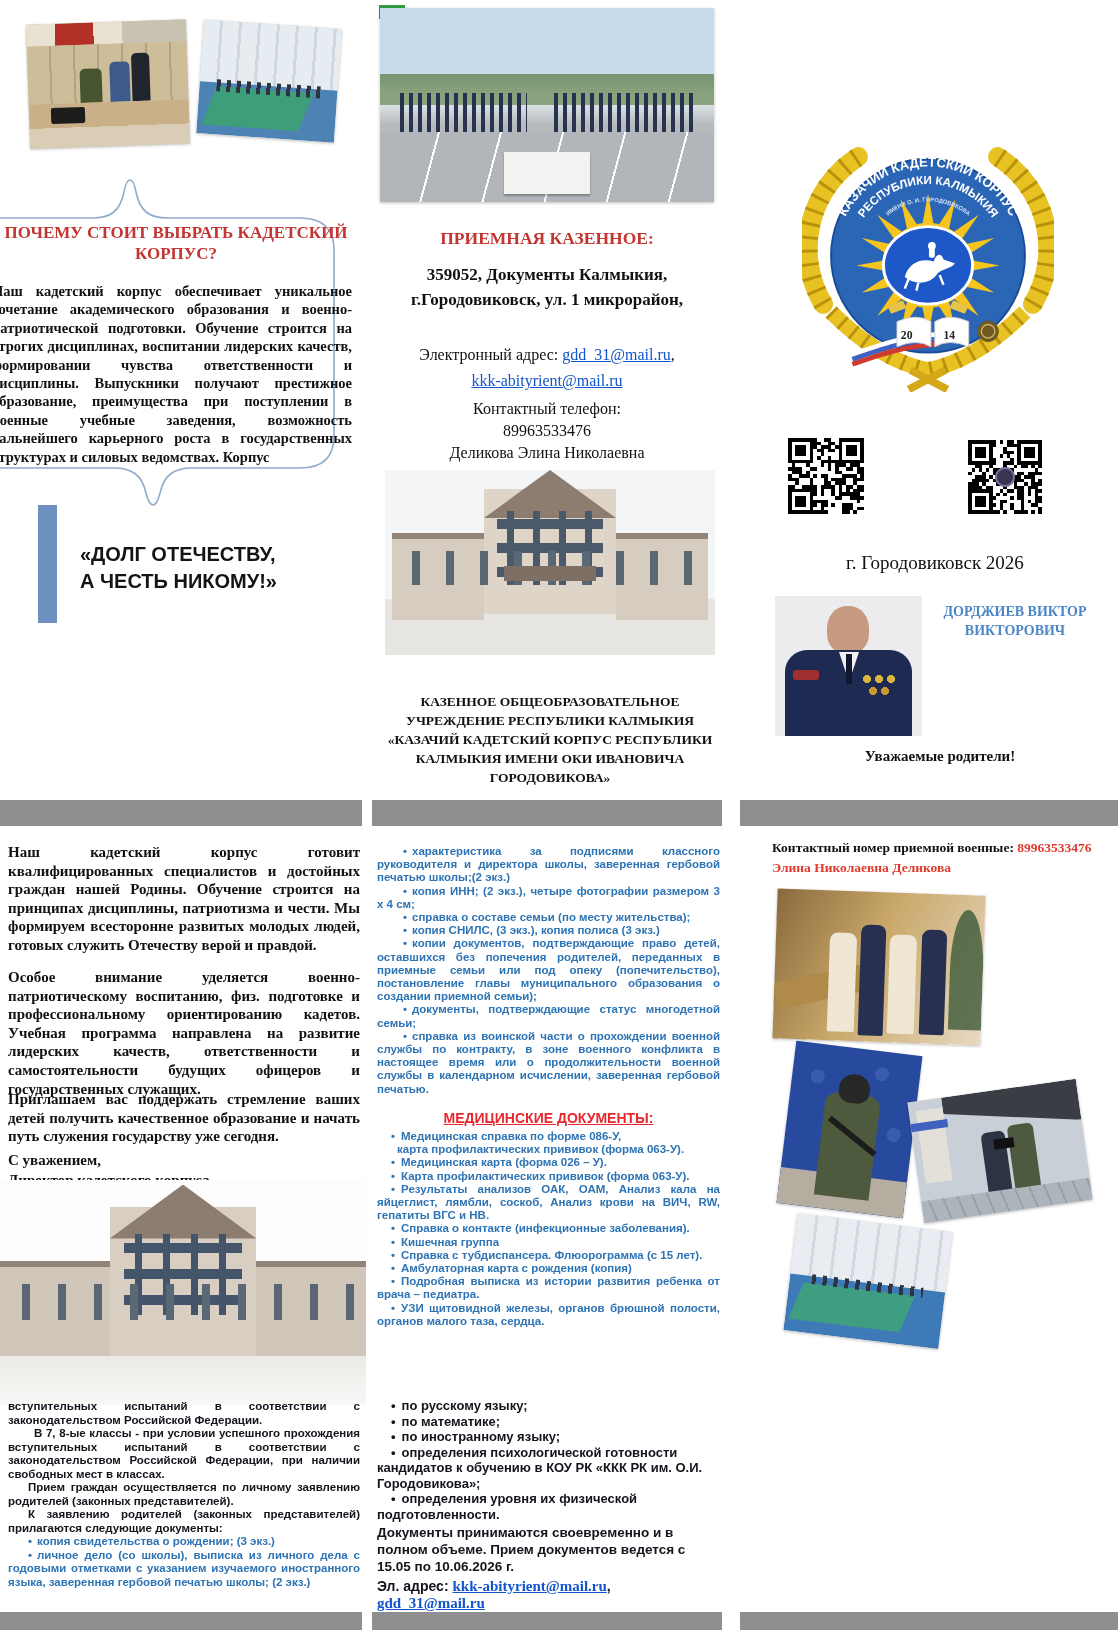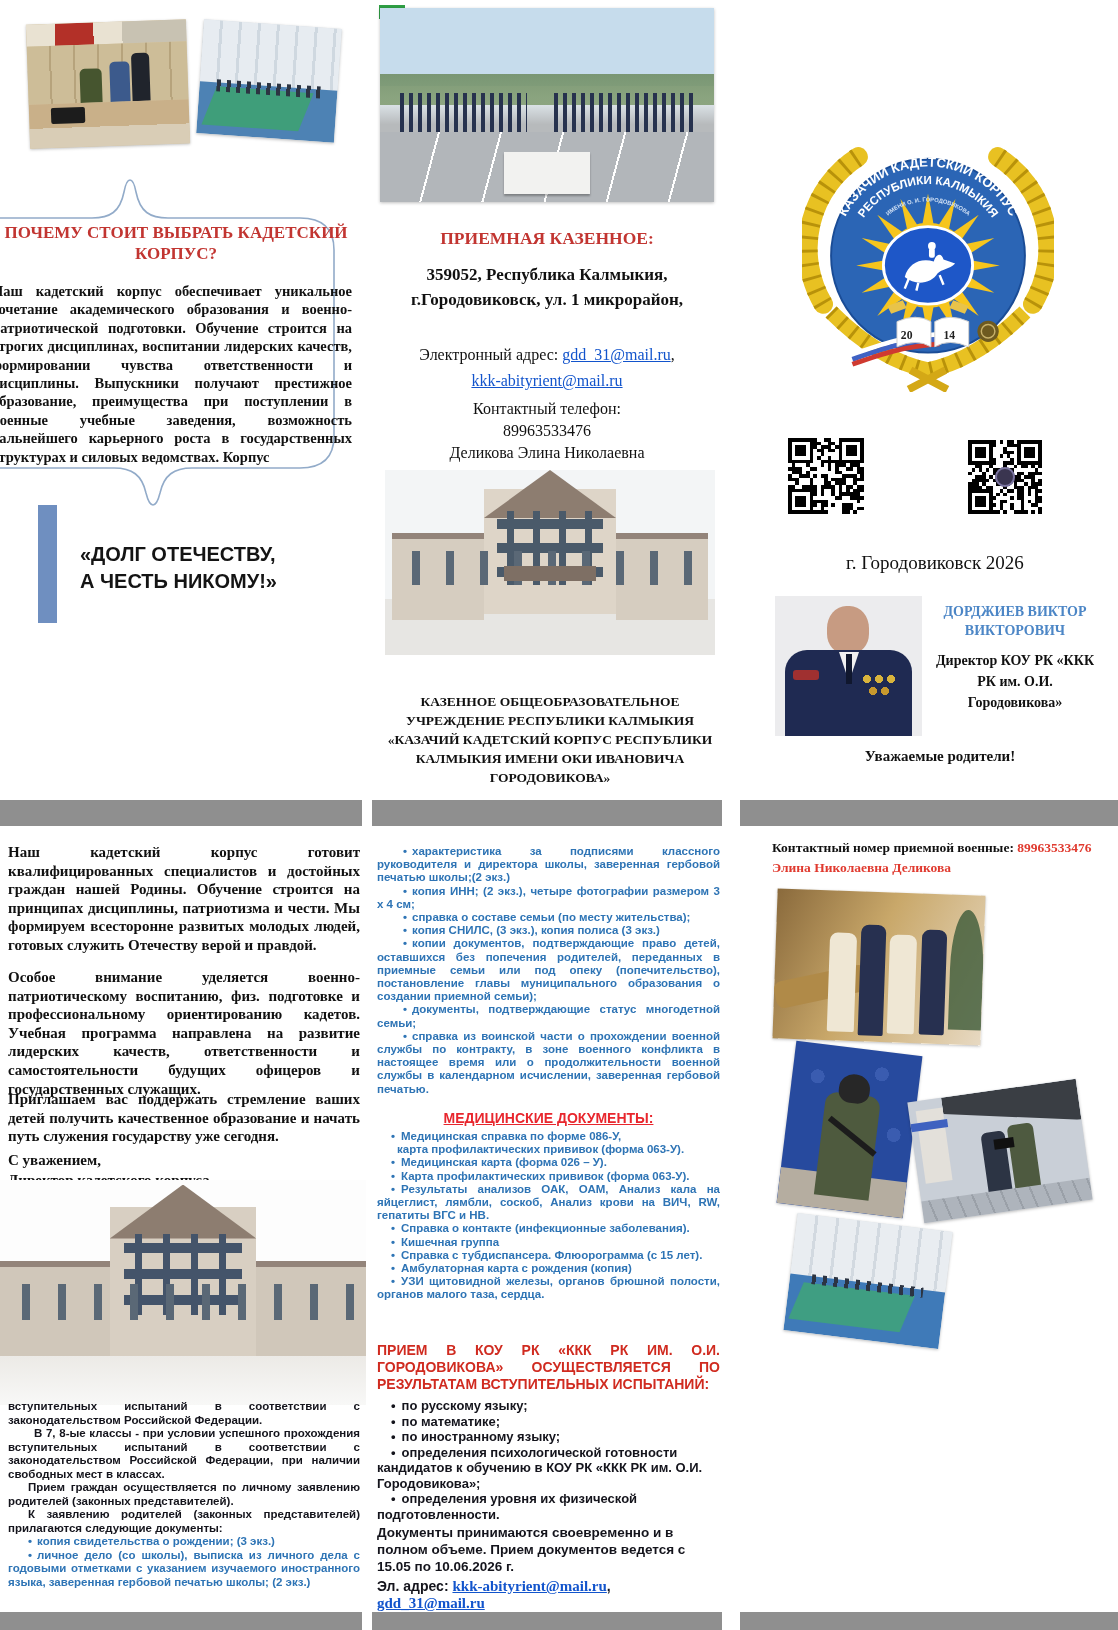--- a/index.html
+++ b/index.html
@@ -72,21 +72,21 @@
     <div style="left:0;top:34%;width:100%;height:16%;background:linear-gradient(#6c8a5e,#7e9a6e);opacity:.85;"></div>
     <div style="left:6%;top:44%;width:38%;height:26%;background:repeating-linear-gradient(90deg,#27324e 0 4px,transparent 4px 9px);"></div>
     <div style="left:52%;top:44%;width:42%;height:26%;background:repeating-linear-gradient(90deg,#27324e 0 4px,transparent 4px 9px);"></div>
     <div style="left:0;top:64%;width:100%;height:36%;background:repeating-linear-gradient(105deg,#b2b6ba 0 56px,#ffffff 56px 58px,#b2b6ba 58px 60px);"></div>
     <div style="left:37%;top:74%;width:26%;height:22%;background:#f2f2f0;box-shadow:0 2px 2px rgba(0,0,0,.3);"></div>
   </figure>
 
   <div class="abs serifB ctr red" style="left:377px;top:228px;width:340px;font-size:17.5px;">ПРИЕМНАЯ КАЗЕННОЕ:</div>
 
   <div class="abs serifB ctr" style="left:377px;top:262px;width:340px;font-size:17px;line-height:25px;color:#111;">
-    <div>359052, Республика Калмыкия,</div>
+    <div>359052, Документы Калмыкия,</div>
     <div>г.Городовиковск, ул. 1 микрорайон,</div>
   </div>
 
   <div class="abs serifR ctr" style="left:377px;top:342px;width:340px;font-size:16px;line-height:26px;color:#111;">
     <span>Электронный адрес: </span><a class="lnk" href="#">gdd_31@mail.ru</a><span>,</span><br>
     <a class="lnk" href="#">kkk-abityrient@mail.ru</a>
   </div>
 
   <div class="abs serifR ctr" style="left:377px;top:398px;width:340px;font-size:16px;line-height:22px;color:#111;">
     <div>Контактный телефон:</div>
@@ -678,21 +678,20 @@
   <figure class="ph" style="left:775px;top:596px;width:147px;height:140px;background:#ececee;box-shadow:none;">
     <div style="left:52px;top:10px;width:42px;height:48px;background:#c79b82;border-radius:46% 46% 42% 42%;"></div>
     <div style="left:10px;top:54px;width:127px;height:86px;background:#1f2a52;border-radius:22px 22px 0 0;"></div>
     <div style="left:64px;top:56px;width:20px;height:30px;background:#f0f0f0;clip-path:polygon(0 0,100% 0,50% 100%);"></div>
     <div style="left:71px;top:58px;width:6px;height:30px;background:#10172e;"></div>
     <div style="left:86px;top:76px;width:42px;height:26px;background:radial-gradient(circle 4px at 6px 7px,#d9b43c 98%,transparent),radial-gradient(circle 4px at 18px 7px,#d9b43c 98%,transparent),radial-gradient(circle 4px at 30px 7px,#d9b43c 98%,transparent),radial-gradient(circle 4px at 12px 19px,#c7992e 98%,transparent),radial-gradient(circle 4px at 24px 19px,#c7992e 98%,transparent);"></div>
     <div style="left:18px;top:74px;width:26px;height:10px;background:#a03030;border-radius:3px;"></div>
   </figure>
 
   <div class="abs serifB ctr" style="left:932px;top:602px;width:166px;font-size:14px;line-height:19px;color:#4c86c6;">ДОРДЖИЕВ ВИКТОР ВИКТОРОВИЧ</div>
-  <div class="abs serifB ctr" style="left:932px;top:650px;width:166px;font-size:14px;line-height:21px;color:#111;">Директор КОУ РК «ККК РК им. О.И. Городовикова»</div>
 
   <div class="abs serifB ctr" style="left:790px;top:748px;width:300px;font-size:15px;color:#111;">Уважаемые родители!</div>
 
   <div class="abs bar" style="left:0;top:800px;width:362px;height:26px;"></div>
   <div class="abs bar" style="left:372px;top:800px;width:350px;height:26px;"></div>
   <div class="abs bar" style="left:740px;top:800px;width:378px;height:26px;"></div>
 
   <div class="abs serifB just" style="left:8px;top:843px;width:352px;font-size:15px;line-height:18.6px;color:#111;">Наш кадетский корпус готовит квалифицированных специалистов и достойных граждан нашей Родины. Обучение строится на принципах дисциплины, патриотизма и чести. Мы формируем всесторонне развитых молодых людей, готовых служить Отечеству верой и правдой.</div>
   <div class="abs serifB just" style="left:8px;top:968px;width:352px;font-size:15px;line-height:18.6px;color:#111;">Особое внимание уделяется военно-патриотическому воспитанию, физ. подготовке и профессиональному ориентированию кадетов. Учебная программа направлена на развитие лидерских качеств, ответственности и самостоятельности будущих офицеров и государственных служащих.</div>
   <div class="abs serifB just" style="left:8px;top:1090px;width:352px;font-size:15px;line-height:18.6px;color:#111;">Приглашаем вас поддержать стремление ваших детей получить качественное образование и начать путь служения государству уже сегодня.</div>
@@ -738,24 +737,24 @@
   <div class="abs sansB blueTxt" style="left:377px;top:1130px;width:343px;font-size:11.5px;line-height:13.2px;">
       <div class="li li3"><span class="b">•</span><span>Медицинская справка по форме 086-У,</span></div>
       <div class="li li3"><span class="b"></span><span>карта профилактических прививок (форма 063-У).</span></div>
       <div class="li li3"><span class="b">•</span><span>Медицинская карта (форма 026 – У).</span></div>
       <div class="li li3"><span class="b">•</span><span>Карта профилактических прививок (форма 063-У).</span></div>
       <div class="li li3"><span class="b">•</span><span>Результаты анализов ОАК, ОАМ, Анализ кала на яйцеглист, лямбли, соскоб, Анализ крови на ВИЧ, RW, гепатиты ВГС и НВ.</span></div>
       <div class="li li3"><span class="b">•</span><span>Справка о контакте (инфекционные заболевания).</span></div>
       <div class="li li3"><span class="b">•</span><span>Кишечная группа</span></div>
       <div class="li li3"><span class="b">•</span><span>Справка с тубдиспансера. Флюорограмма (с 15 лет).</span></div>
       <div class="li li3"><span class="b">•</span><span>Амбулаторная карта с рождения (копия)</span></div>
+      <div class="li li3"><span class="b">•</span><span>Подробная выписка из истории развития ребенка от врача   – педиатра.</span></div>
       <div class="li li3"><span class="b">•</span><span>УЗИ  щитовидной железы, органов брюшной полости, органов малого таза, сердца.</span></div>
     </div>
 
-  <div class="abs sansB just" style="left:377px;top:1342px;width:343px;font-size:14px;line-height:17px;color:#d02b20;">ПРИЕМ В КОУ РК «ККК РК ИМ. О.И. ГОРОДОВИКОВА» ОСУЩЕСТВЛЯЕТСЯ ПО РЕЗУЛЬТАТАМ ВСТУПИТЕЛЬНЫХ ИСПЫТАНИЙ:</div>
 
   <div class="abs sansB" style="left:377px;top:1398px;width:343px;font-size:13px;line-height:15.5px;color:#14141c;">
       <div class="li li3" style="text-align:left;"><span class="b">•</span><span>по русскому языку;</span></div>
       <div class="li li3" style="text-align:left;"><span class="b">•</span><span>по математике;</span></div>
       <div class="li li3" style="text-align:left;"><span class="b">•</span><span>по иностранному языку;</span></div>
       <div class="li li3" style="text-align:left;"><span class="b">•</span><span>определения психологической готовности кандидатов к обучению в КОУ РК «ККК РК им. О.И. Городовикова»;</span></div>
       <div class="li li3" style="text-align:left;"><span class="b">•</span><span>определения уровня их физической подготовленности.</span></div>
     </div>
 
   <div class="abs sansB" style="left:377px;top:1524px;width:343px;font-size:13.5px;line-height:17px;color:#14141c;">Документы принимаются своевременно и в полном объеме. Прием документов ведется с 15.05 по 10.06.2026 г.</div>

